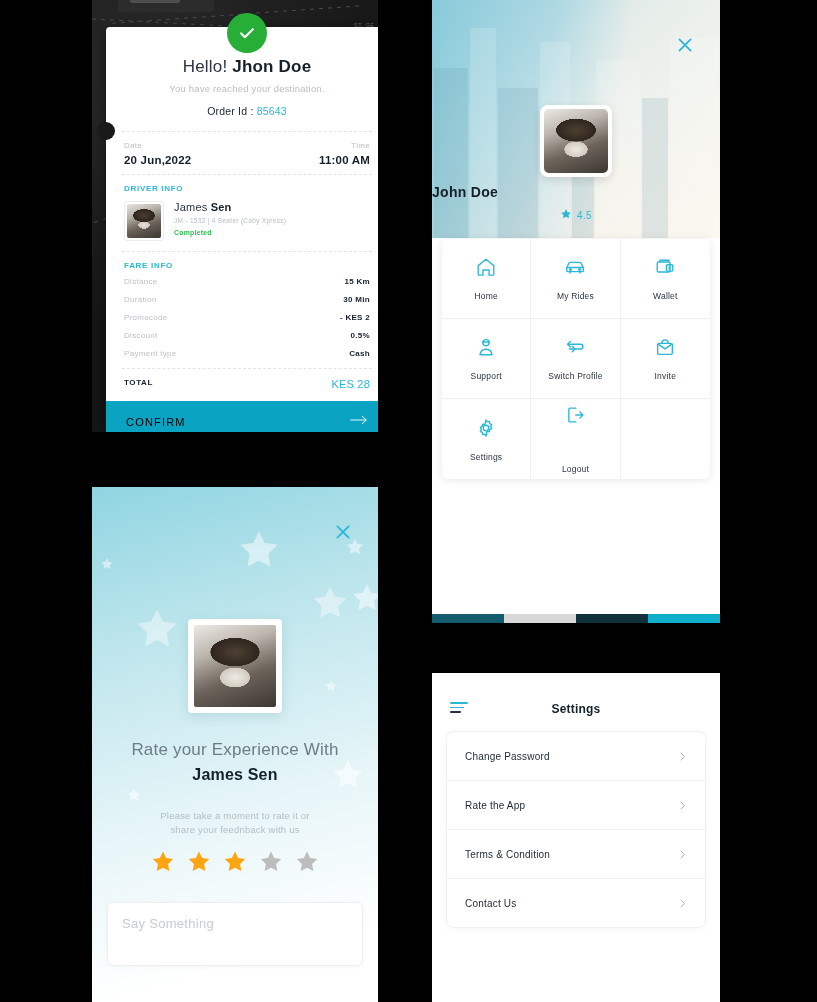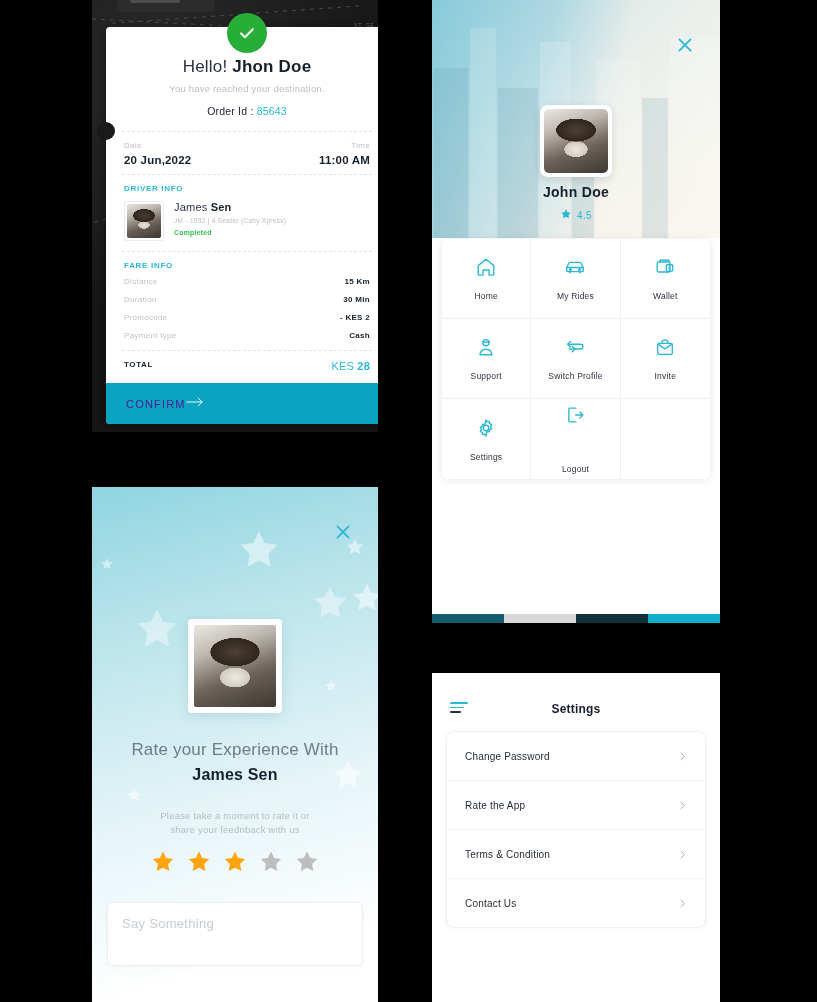--- a/index.html
+++ b/index.html
@@ -97,25 +97,25 @@
   .driver-status { font-size:6.8px; color:#2bbd4e; font-weight:700; margin-top:5px; letter-spacing:.3px;}
 
   .fare-list { padding: 2px 18px 6px; }
   .fare-row { display:flex; justify-content:space-between; align-items:center; padding: 4.5px 0; }
   .fare-k { font-size:8px; color:#bcc2c8; letter-spacing:.3px; }
   .fare-v { font-size:8px; color:#16202b; font-weight:700; letter-spacing:.3px; }
 
   .total-row { display:flex; justify-content:space-between; padding: 9px 18px 11px; }
   .total-k { font-size:8px; color:#16202b; font-weight:700; letter-spacing:.6px; }
   .total-v { font-size:11px; color:#2bb8d6; letter-spacing:.2px;}
-  .total-v b { font-weight:700; }
+  .total-v b { font-weight:400; }
 
   .confirm-btn {
-    display:flex; align-items:center; 
-    background:#0aa3c2; color:#4c1d95; padding: 13px 20px 13px 20px;
+    display:flex; align-items:center; justify-content:space-between;
+    background:#0aa3c2; color:#000000; padding: 13px 20px 13px 20px;
     border-radius:0 0 4px 4px; cursor:pointer; border:none; width:100%;
   }
   .confirm-label { font-size:11px; letter-spacing:1.2px; font-weight:400; }
   .confirm-btn svg { width:18px; height:12px; }
 
   
   #panel-profile {
     position:absolute; left:432px; top:0; width:288px; height:623px;
     background:#fff; overflow:hidden;
   }
@@ -140,21 +140,21 @@
   }
   .avatar-card .ph {
     width:100%; height:100%; border-radius:5px;
     background:
       radial-gradient(ellipse 56% 32% at 50% 33%, #4e3f32 0%, #2f261f 55%, transparent 56%),
       radial-gradient(ellipse 30% 20% at 50% 63%, #edeae4 0%, #d2cbc2 60%, transparent 61%),
       linear-gradient(160deg,#ece9e4 0%, #bdb7af 30%, #6d645b 62%, #3c3731 100%);
     background-color:#918b83;
   }
   .profile-name {
-    position:absolute; left:0; right:0; top:184px; text-align:center;
+    position:absolute; left:0; right:0; top:184px; text-align:left;
     font-size:14px; font-weight:700; color:#16202b; letter-spacing:.3px; z-index:5;
   }
   .profile-rating {
     position:absolute; left:0; right:0; top:206px; text-align:center; z-index:5;
     display:flex; align-items:center; justify-content:center; gap:5px;
   }
   .profile-rating svg { width:12px; height:12px; }
   .profile-rating .rv { font-size:10px; color:#2bb8d6; letter-spacing:.3px; }
 
   .menu-card {
@@ -334,20 +334,24 @@
         </div>
         <div class="fare-row">
           <span class="fare-k">Duration</span>
           <span class="fare-v">30 Min</span>
         </div>
         <div class="fare-row">
           <span class="fare-k">Promocode</span>
           <span class="fare-v">- KES  2</span>
         </div>
         <div class="fare-row">
+          <span class="fare-k">Discount</span>
+          <span class="fare-v">0.5%</span>
+        </div>
+        <div class="fare-row">
           <span class="fare-k">Payment type</span>
           <span class="fare-v">Cash</span>
         </div>
       </div>
       <div class="dash"></div>
 
       <div class="total-row">
         <span class="total-k">TOTAL</span>
         <span class="total-v">
           <span>KES</span>

